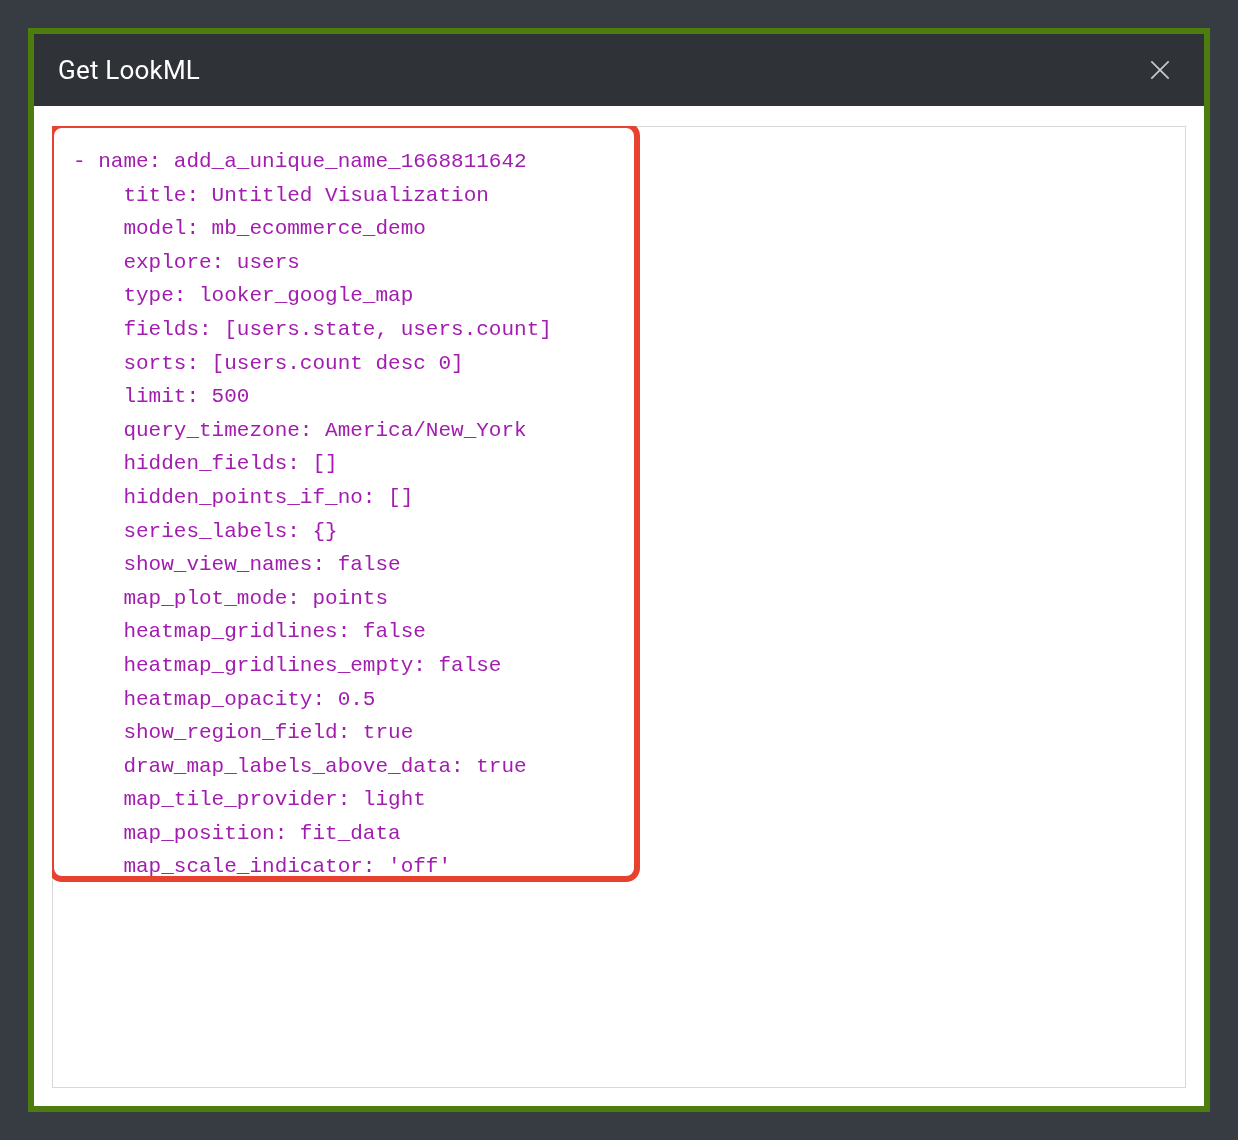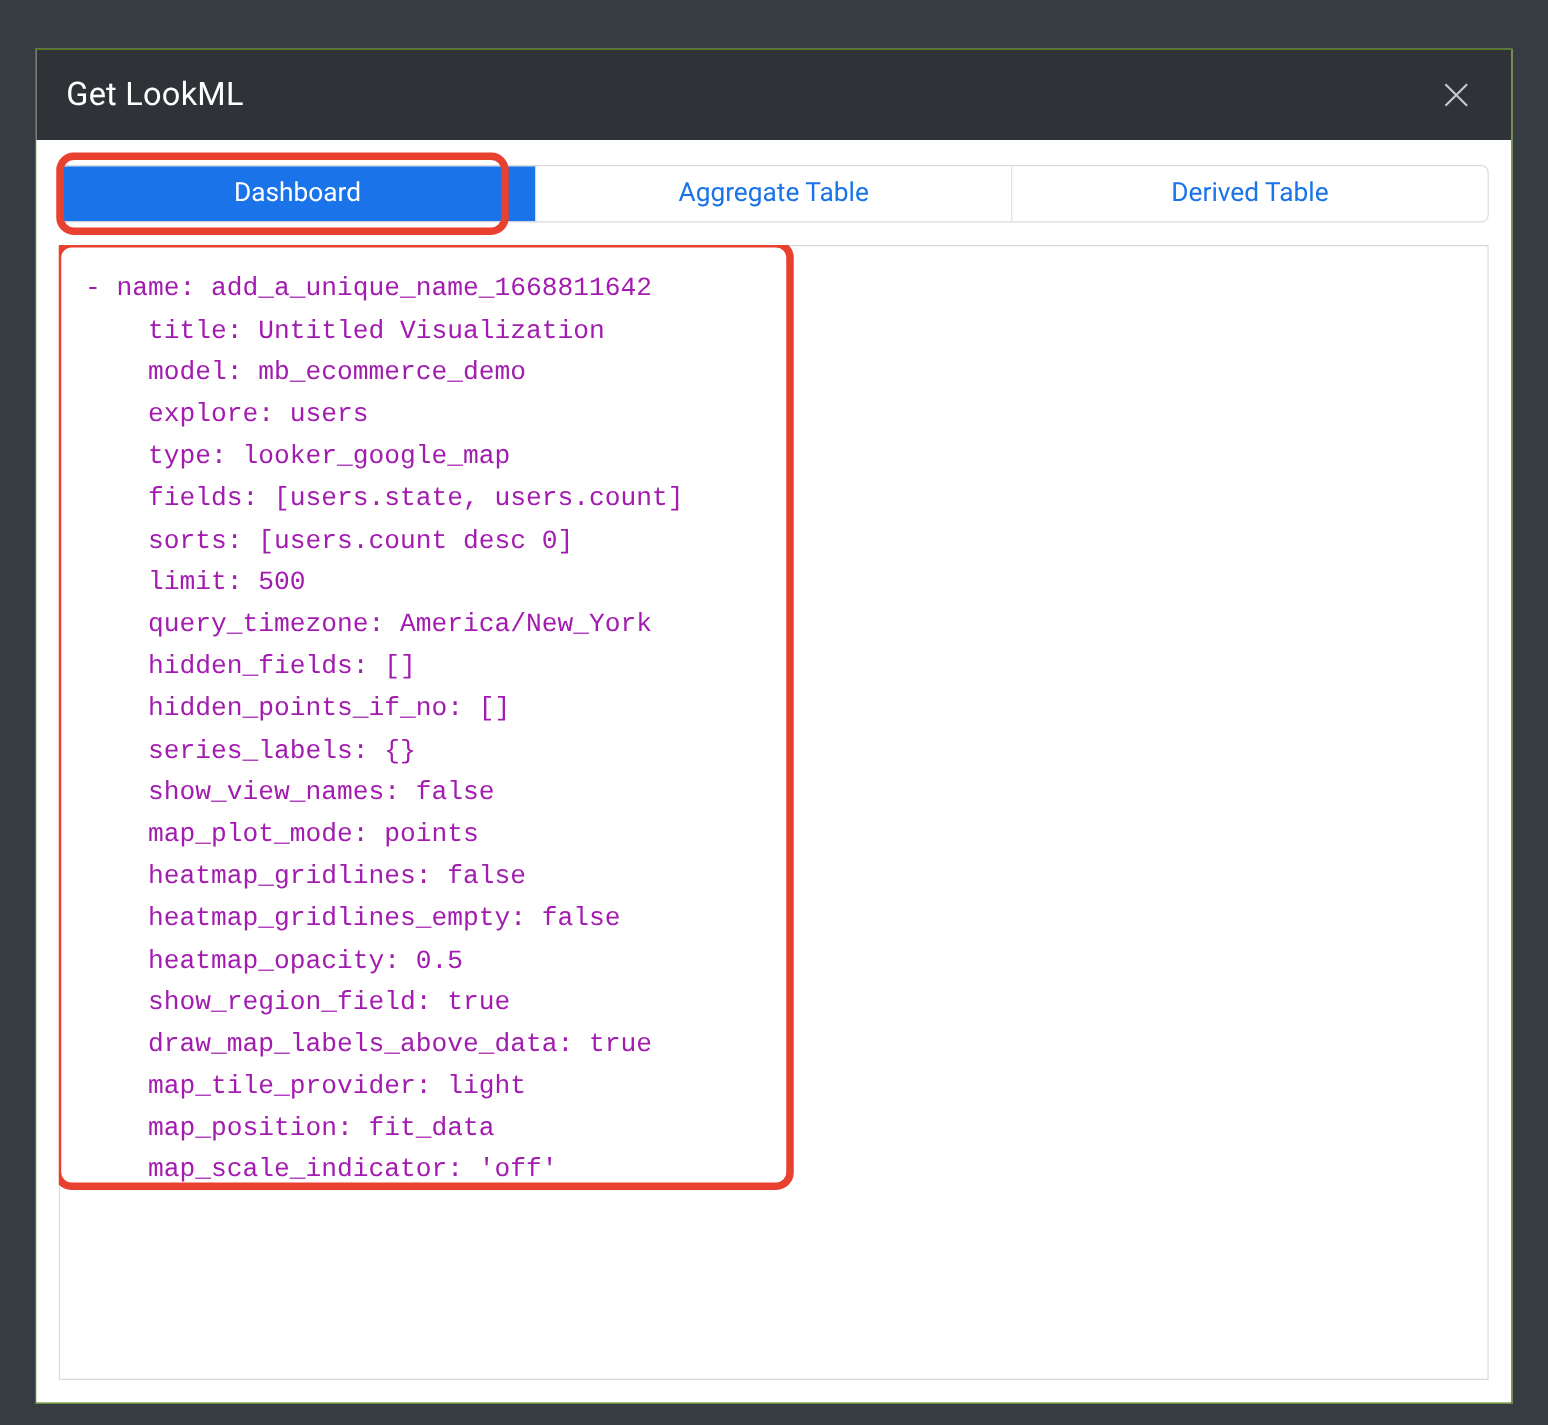--- a/index.html
+++ b/index.html
@@ -8,25 +8,24 @@
     background: #363c42;
     font-family: -apple-system, BlinkMacSystemFont, "Segoe UI", Roboto, "Helvetica Neue", Arial, sans-serif;
     width: 1238px;
     height: 1140px;
     padding: 28px;
   }
   .modal {
     background: #ffffff;
     width: 100%;
     height: 100%;
-    border: 1px solid #4d7c0f;
+    border: 6px solid #4d7c0f;
     display: flex;
     flex-direction: column;
     overflow: hidden;
-    margin-top: 11px;
   }
   .modal-header {
     background: #2f3337;
     color: #ffffff;
     display: flex;
     align-items: center;
     justify-content: space-between;
     padding: 18px 28px 18px 24px;
     height: 72px;
   }
@@ -141,34 +140,20 @@
     <div class="modal-title">Get LookML</div>
     <div class="close-btn">
       <svg viewBox="0 0 24 24" fill="none" stroke="currentColor" stroke-width="1.6">
         <line x1="4" y1="4" x2="20" y2="20"></line>
         <line x1="20" y1="4" x2="4" y2="20"></line>
       </svg>
     </div>
   </div>
 
   <div class="modal-body">
-    <div class="tabbar-wrap">
-      <div class="tabbar">
-        <div class="tab active">
-          <span>Dashboard</span>
-        </div>
-        <div class="tab inactive">
-          <span>Aggregate Table</span>
-        </div>
-        <div class="tab inactive">
-          <span>Derived Table</span>
-        </div>
-      </div>
-      <div class="tab-highlight"></div>
-    </div>
 
 
     <div class="code-wrap">
       <textarea class="code-area" readonly="" style="">- name: add_a_unique_name_1668811642
     title: Untitled Visualization
     model: mb_ecommerce_demo
     explore: users
     type: looker_google_map
     fields: [users.state, users.count]
     sorts: [users.count desc 0]

